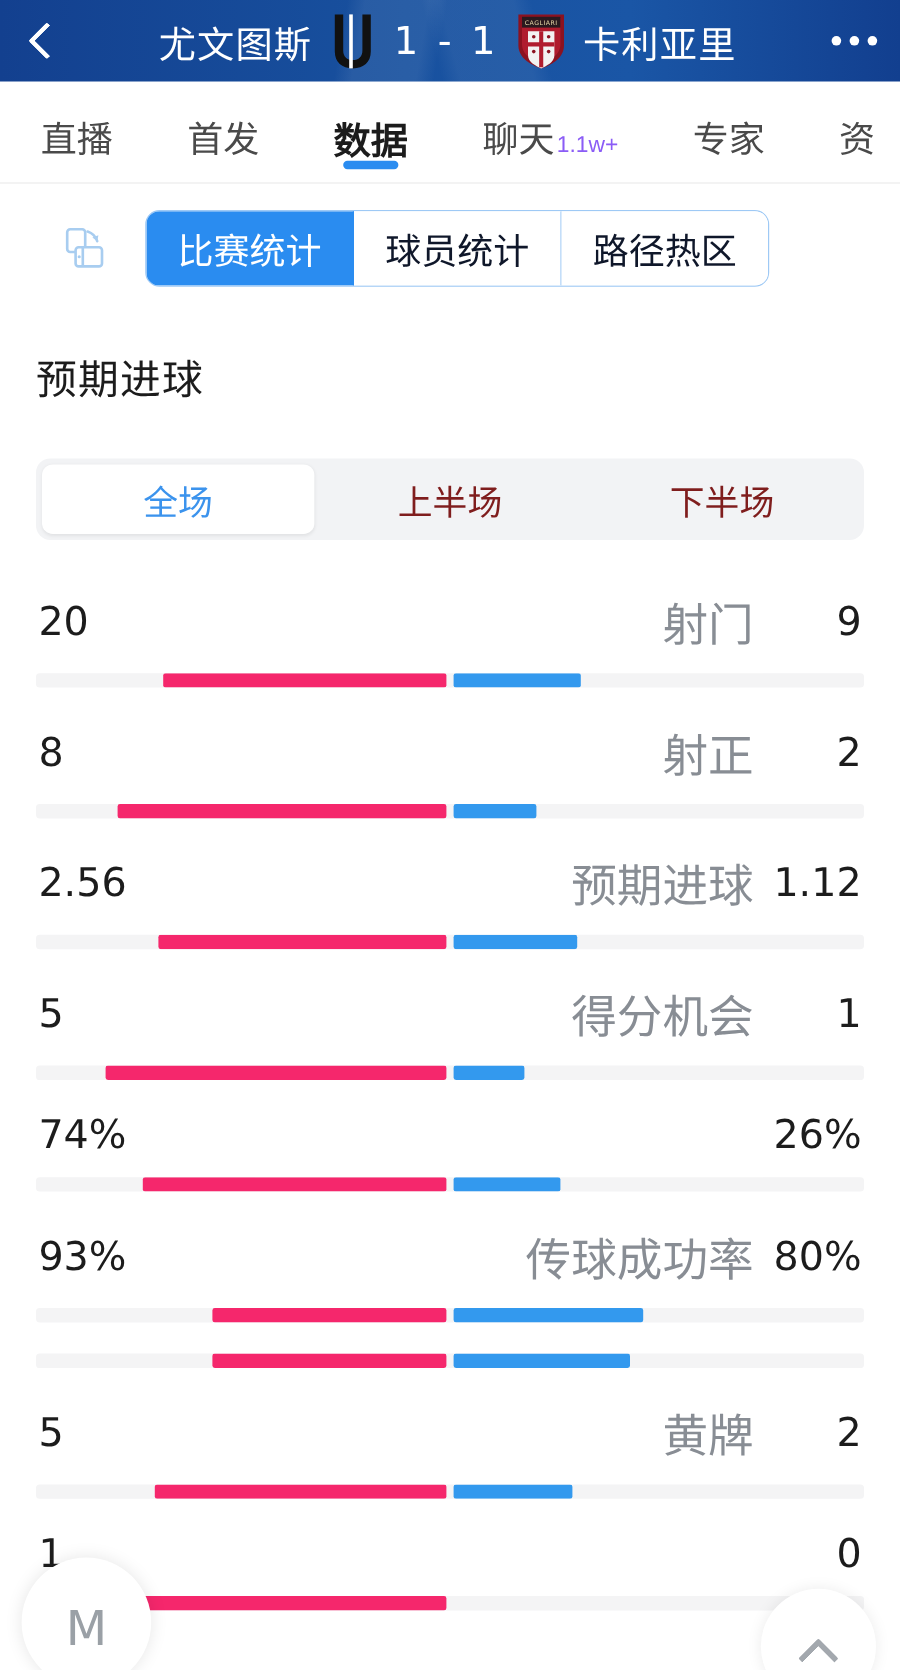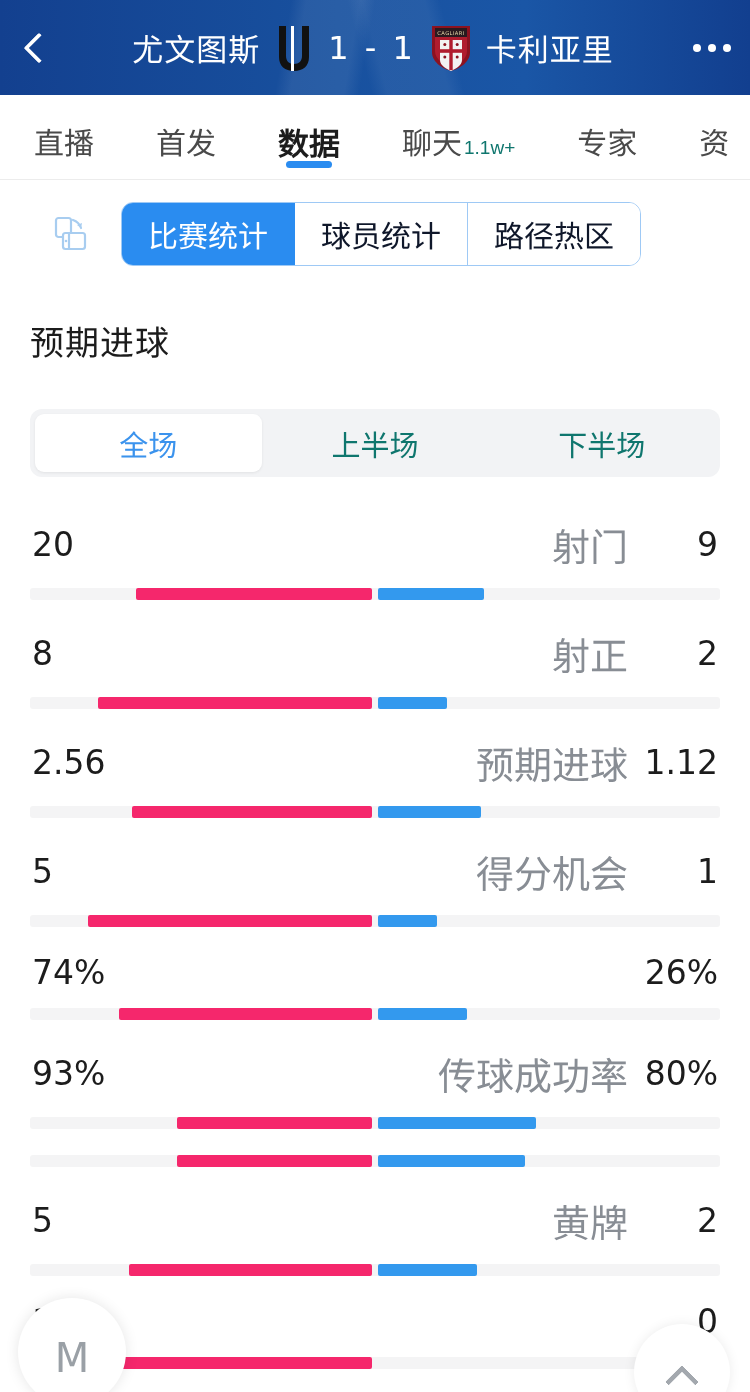--- a/index.html
+++ b/index.html
@@ -8,21 +8,21 @@
     width: 750px; height: 1392px;
     font-family: "Liberation Sans", "DejaVu Sans", sans-serif;
     background: #ffffff;
     overflow: hidden;
   }
   #app { position: relative; width: 750px; height: 1392px; overflow: hidden; }
 
   
   .topbar {
     position: relative;
-    height: 95px;
+    height: 68px;
     background: #174a9e;
     background-image:
       linear-gradient(100deg, rgba(255,255,255,0.00) 38%, rgba(255,255,255,0.075) 40%, rgba(255,255,255,0.075) 47%, rgba(255,255,255,0.00) 49%),
       linear-gradient(255deg, rgba(255,255,255,0.00) 40%, rgba(255,255,255,0.06) 42%, rgba(255,255,255,0.06) 50%, rgba(255,255,255,0.00) 52%),
       linear-gradient(90deg, #13408f 0%, #18519f 45%, #1a56a6 70%, #123f8f 100%);
     display: flex;
     align-items: center;
     overflow: hidden;
   }
   .back-btn {
@@ -100,21 +100,21 @@
     color: #4a4a4a;
     white-space: nowrap;
   }
   .tab.active .t-label {
     color: #1c1c1c;
     font-weight: bold;
     font-size: 31px;
   }
   .tab .t-badge {
     font-size: 19px;
-    color: #0f766e;
+    color: #8b5cf6;
     white-space: nowrap;
   }
   .tab .underline {
     position: absolute;
     left: 50%; transform: translateX(-50%);
     bottom: 12px;
     width: 46px; height: 7px;
     border-radius: 4px;
     background: #2a8cf0;
   }
@@ -175,21 +175,21 @@
     height: 68px;
     display: flex;
     align-items: center;
     padding: 5px;
   }
   .half {
     flex: 1 1 0;
     height: 58px;
     display: flex; align-items: center; justify-content: center;
     font-size: 29px;
-    color: #0f766e;
+    color: #7f1d1d;
     border-radius: 9px;
     white-space: nowrap;
   }
   .half.active {
     background: #ffffff;
     color: #3b93ed;
     box-shadow: 0 1px 3px rgba(0,0,0,0.07);
   }
 
   

